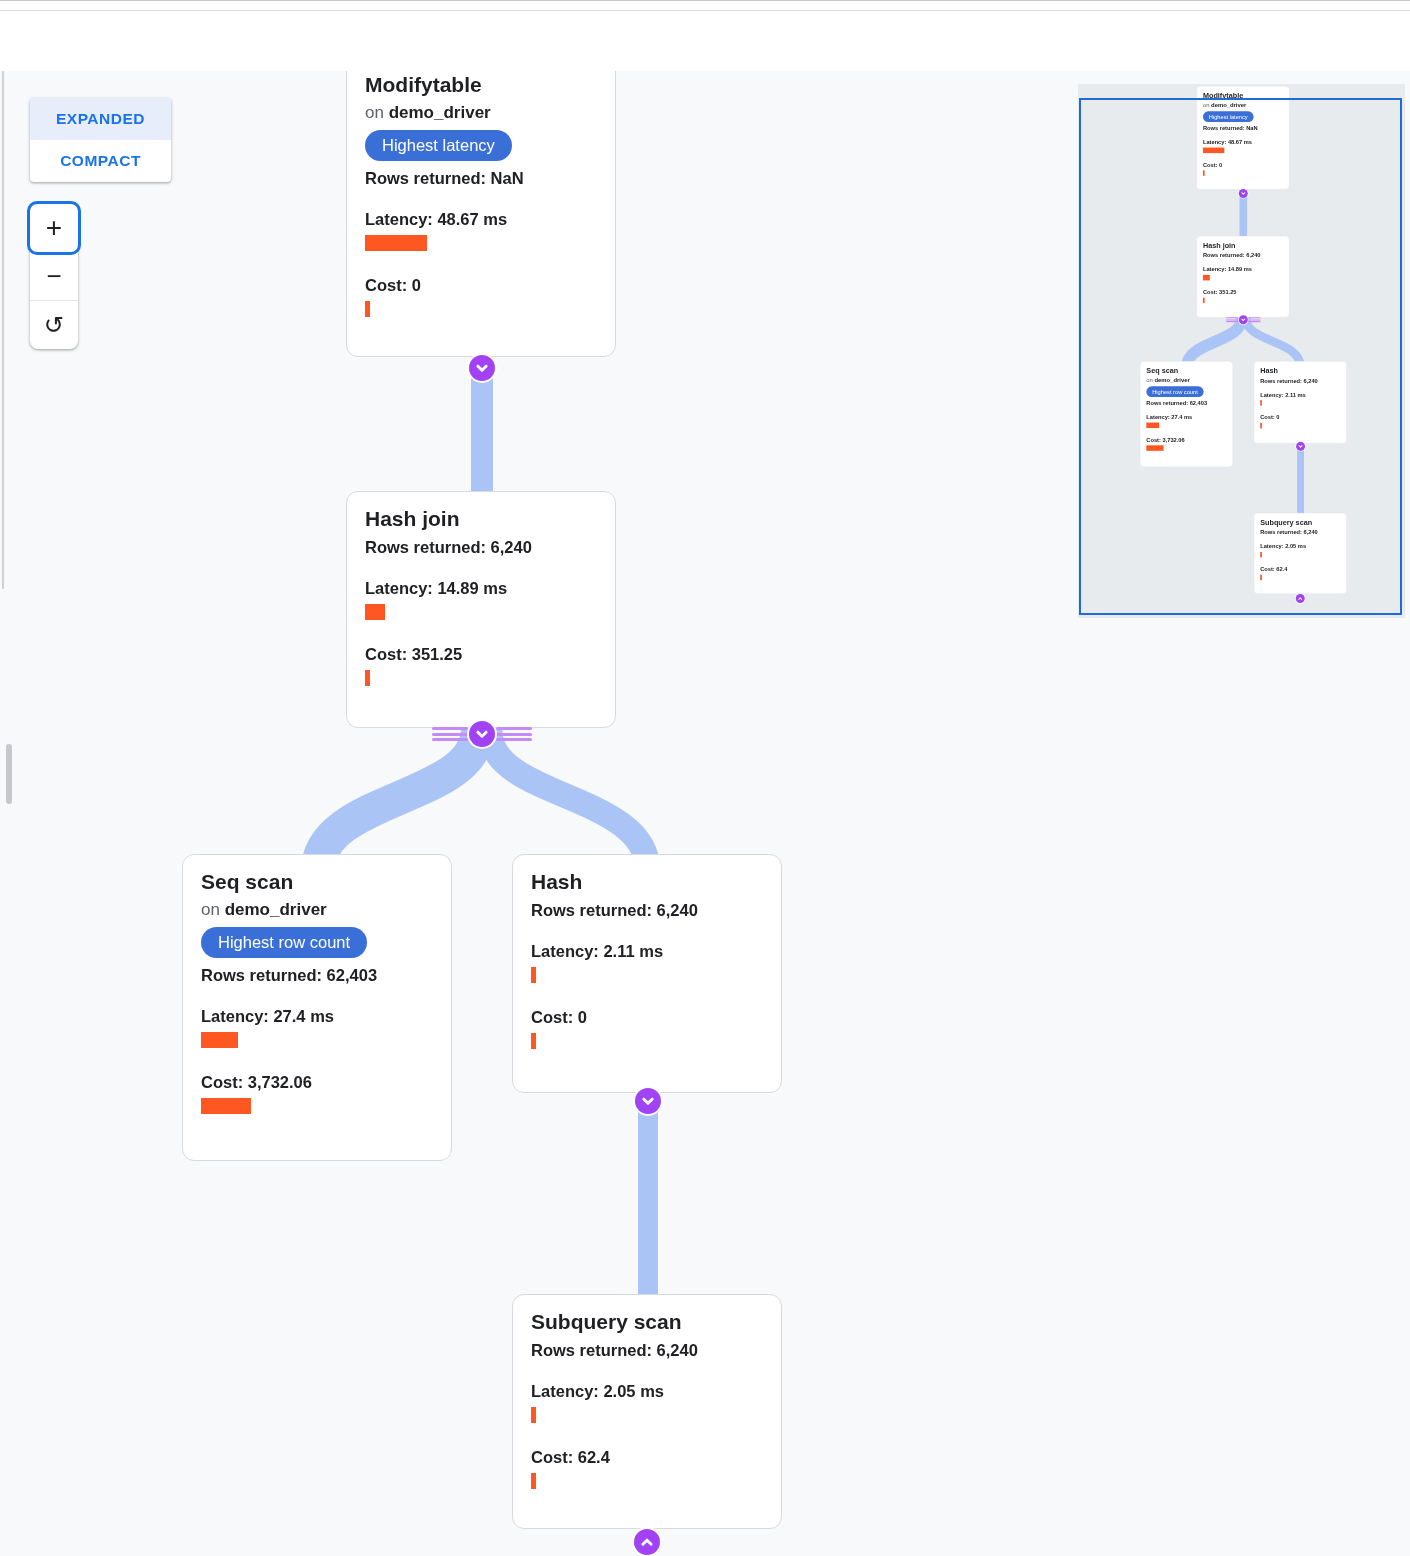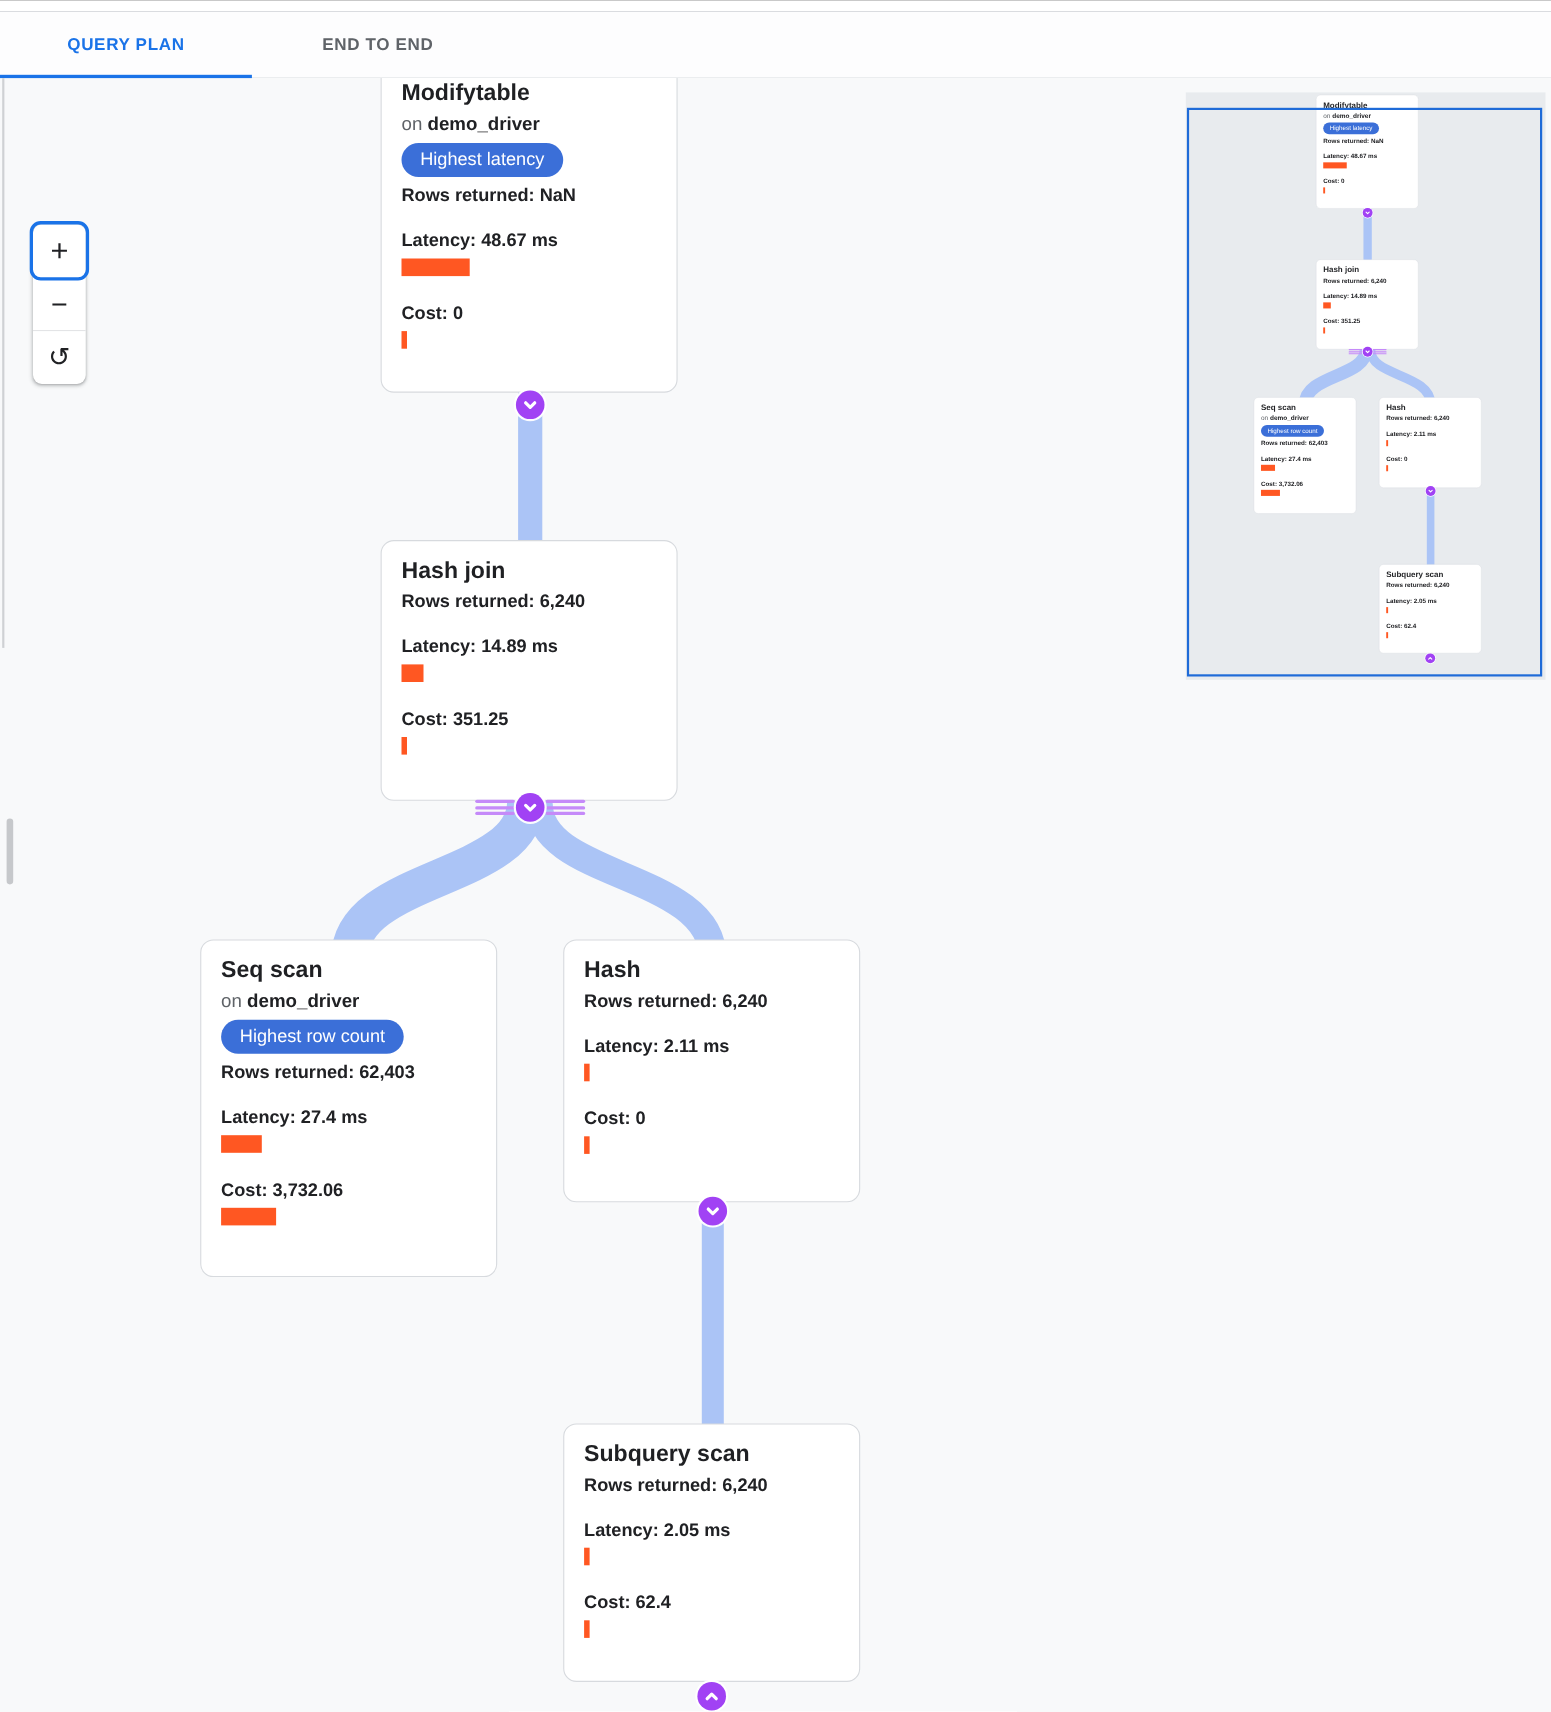--- a/index.html
+++ b/index.html
@@ -78,29 +78,20 @@
   .minimap-viewport { position:absolute; left:1px; top:14px; width:323px; height:517px;
                       border:2px solid #1f6bd8; z-index:5; }
 </style>
 </head>
 <body>
 
 <div class="app">
 
   <div class="top-strip"></div>
 
-  <div class="tabbar">
-    <div class="tab active">
-      <span>QUERY PLAN</span>
-      <div class="tab-indicator"></div>
-    </div>
-    <div class="tab">
-      <span>END TO END</span>
-    </div>
-  </div>
 
   <div class="canvas">
 
     <div class="tree">
 
       <svg class="edges" width="1100" height="1500" viewBox="0 0 1100 1500">
         <path class="edge" d="M482 283 L482 432" stroke-width="22"></path>
         <path class="edge" d="M478 658 C478 730 318 724 318 800" stroke-width="34" stroke-linecap="round"></path>
         <path class="edge" d="M490 660 C490 728 648 722 648 800" stroke-width="25" stroke-linecap="round"></path>
         <path class="edge" d="M648 1024 L648 1240" stroke-width="20"></path>
@@ -190,20 +181,24 @@
       <div class="conn" style="left:634px; top:1458px;">
         <svg width="22" height="22" viewBox="0 0 24 24">
           <path d="M7.5 14.5L12 10l4.5 4.5" stroke="#fff" stroke-width="3.2" fill="none" stroke-linecap="round" stroke-linejoin="round"></path>
         </svg>
       </div>
     </div>
 
     <div class="scroll-line"></div>
     <div class="scroll-thumb"></div>
 
+    <div class="mode-card">
+      <div class="mode-btn selected">EXPANDED</div>
+      <div class="mode-btn">COMPACT</div>
+    </div>
 
     <div class="zoom-card">
       <div class="zbtn focused">
         <span>+</span>
       </div>
       <div class="zbtn" style="font-size:26px;">
         <span>−</span>
       </div>
       <div class="zdivider"></div>
       <div class="zbtn">

